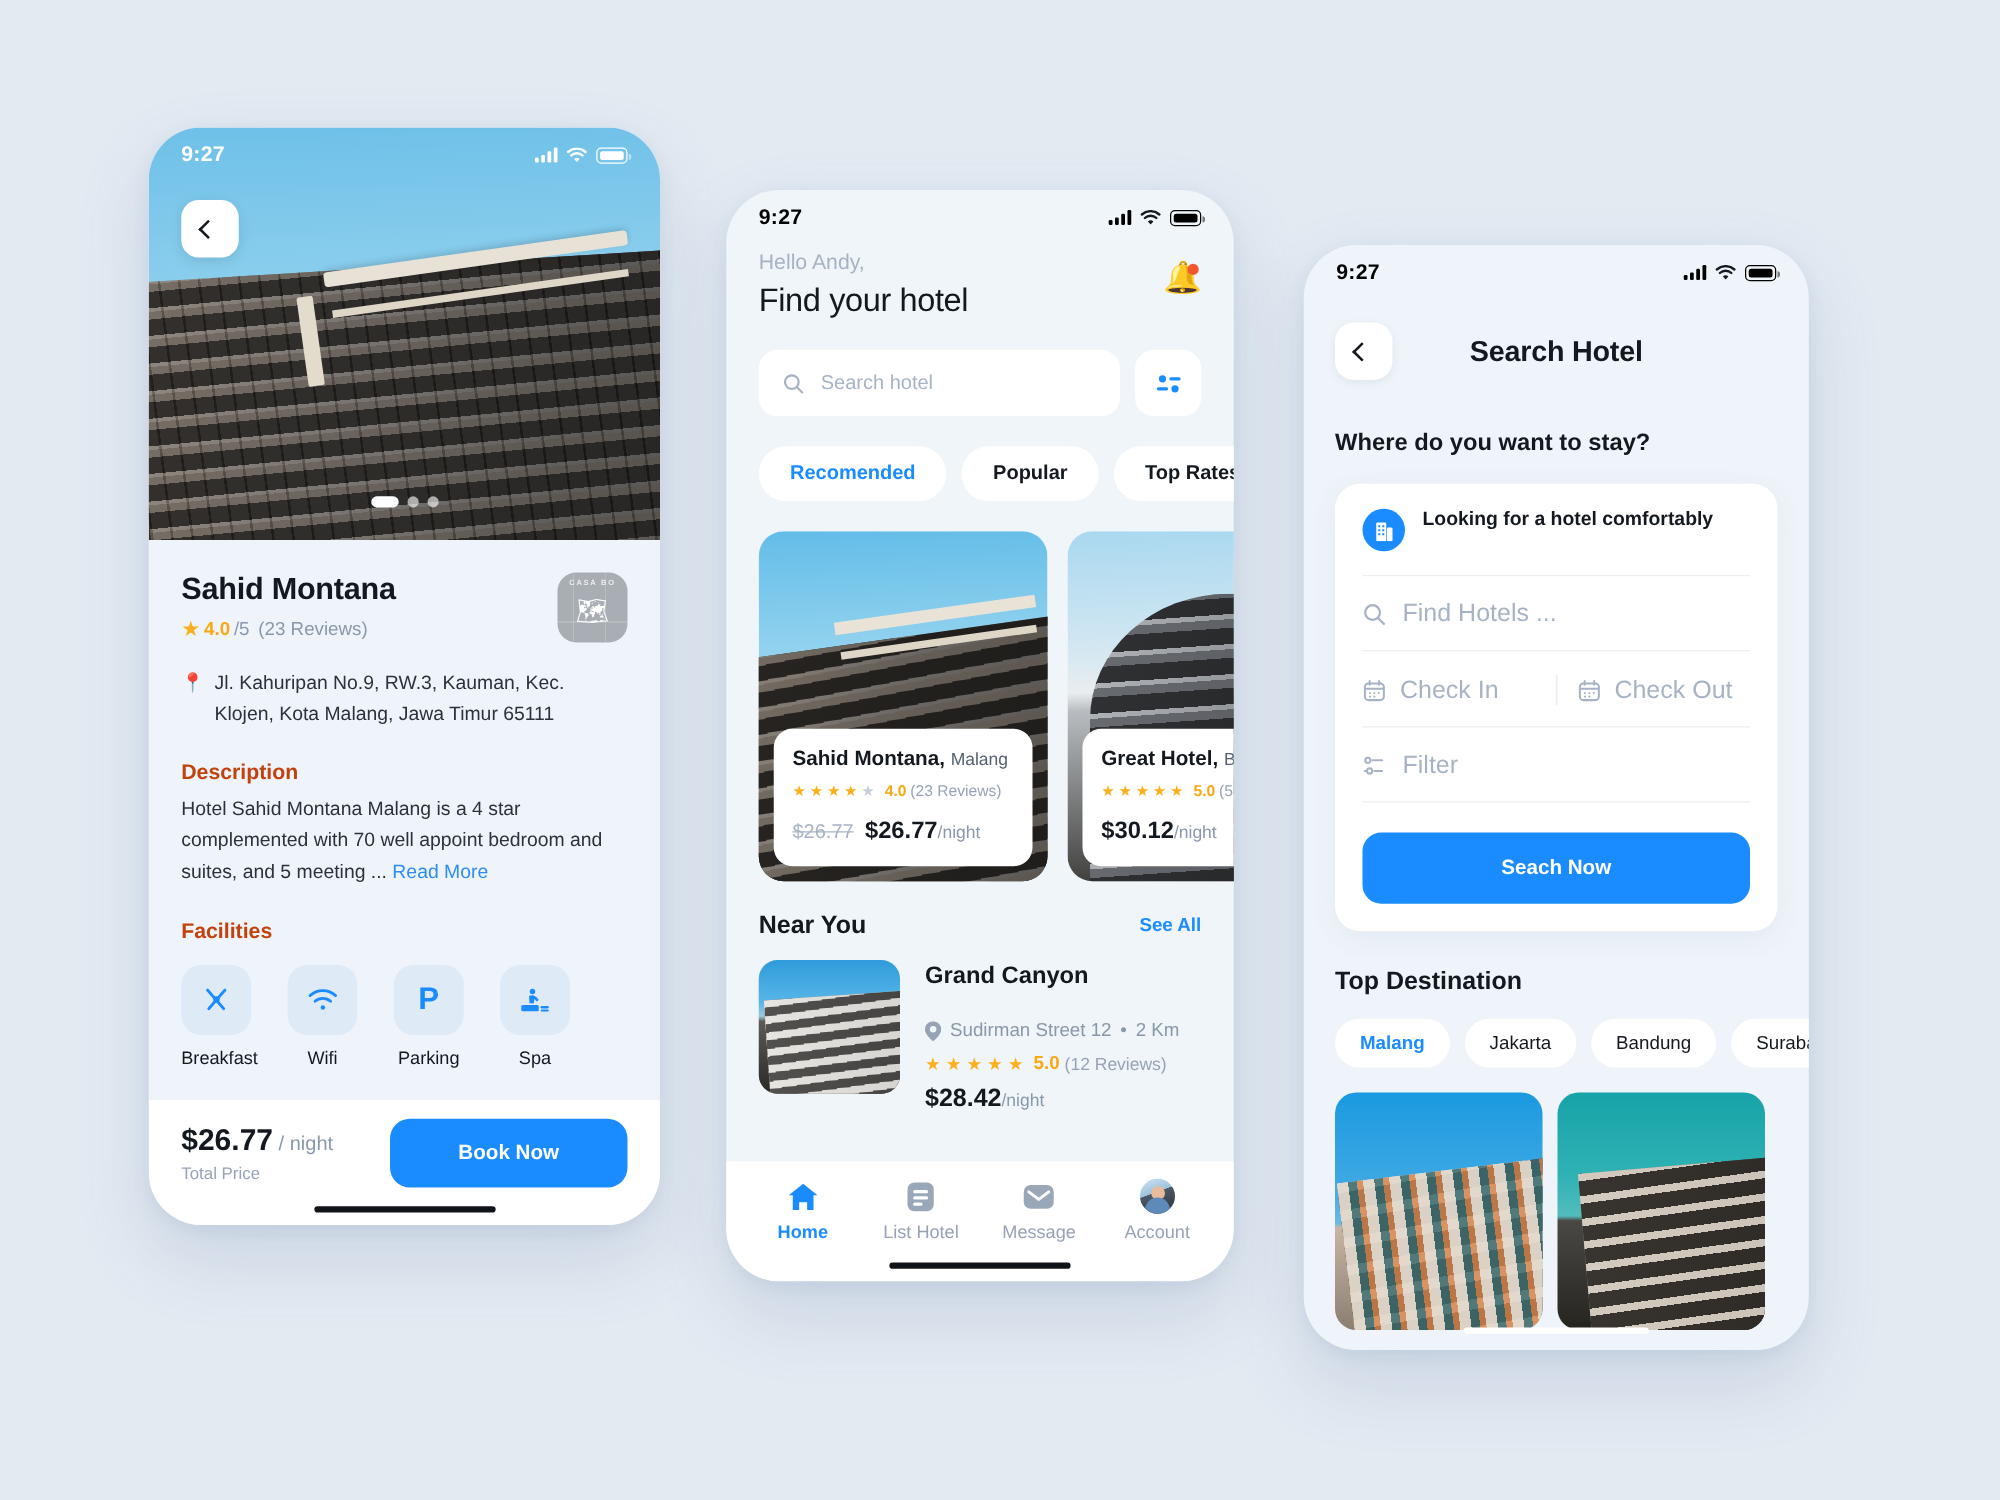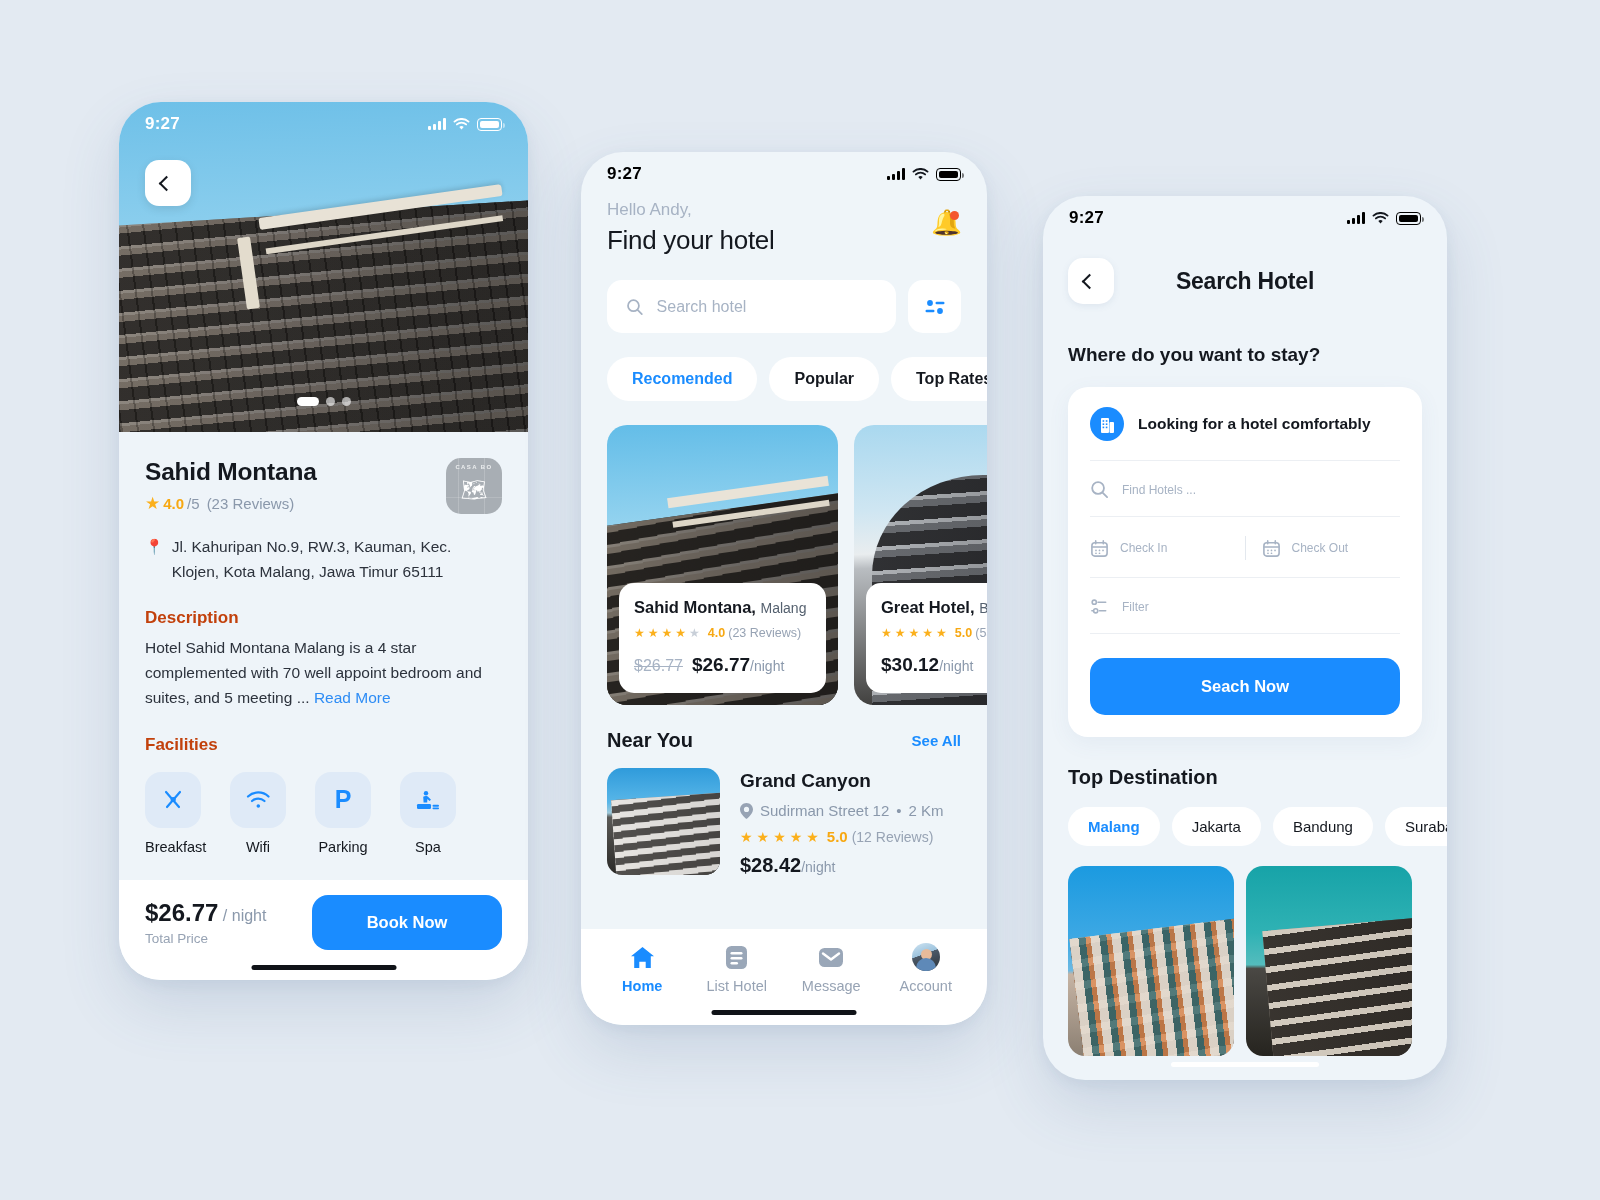--- a/index.html
+++ b/index.html
@@ -205,21 +205,21 @@
   .near-img { width:113px; height:107px; border-radius:15px; flex:none; overflow:hidden;
               position:relative;
               background: linear-gradient(180deg,#2f9bdb 0%,#58b6e8 32%,#9ec9da 42%,#5b5a57 46%,#2a2927 100%);}
   .near-img .bld4{
     position:absolute; left:6%; top:26%; width:108%; height:84%; transform:rotate(-4deg);
     background: repeating-linear-gradient(176deg, rgba(235,233,230,.88) 0 6px, rgba(70,68,66,.9) 6px 13px),
                 linear-gradient(95deg,#cdc9c4 0%,#7d7a76 45%,#2f2d2b 100%);
   }
   .near-info { padding-top:2px; }
   .n-name { font-size:19px; font-weight:bold; color:#14181f; }
-  .n-addr { display:flex; align-items:center; gap:7px; margin-top:10px;
+  .n-addr { display:flex; align-items:center; gap:7px; margin-top:24px;
             font-size:15px; color:#8a98ab; white-space:nowrap; }
   .n-stars { display:flex; align-items:center; gap:4px; margin-top:9px; font-size:14px;}
   .n-rv { font-size:15px; color:#f7a812; font-weight:bold; margin-left:4px; }
   .n-rvc{ font-size:14px; color:#97a3b4; }
   .n-pr { margin-top:9px; font-size:20px; font-weight:bold; color:#14181f; }
   .n-pru{ font-size:14px; color:#8a98ab; font-weight:normal; }
 
   .tabbar { position:absolute; left:0; right:0; bottom:0; height:96px; background:#fff;
             display:flex; padding:13px 14px 0; }
   .tab { flex:1; text-align:center; cursor:pointer; }
@@ -240,27 +240,27 @@
   .p3-pad { padding: 4px 25px 0; }
   .p3-nav { display:flex; align-items:center; gap:0; margin-top:14px; position:relative; }
   .p3-back { width:46px; height:46px; background:#fff; border-radius:15px;
              display:flex; align-items:center; justify-content:center; cursor:pointer;
              box-shadow:0 2px 7px rgba(80,110,150,.10); flex:none; }
   .p3-title{ position:absolute; left:0; right:0; text-align:center; font-size:23px;
              font-weight:bold; color:#14181f; letter-spacing:-.2px; }
   .p3-q { font-size:19px; font-weight:bold; color:#14181f; margin-top:40px; }
   .s-card { background:#fff; border-radius:20px; margin-top:21px; padding:0 22px 22px;
             box-shadow:0 6px 22px rgba(80,110,150,.07); }
-  .s-top { display:flex; align-items:center; gap:14px; padding:20px 0 19px;
+  .s-top { display:flex; align-items:flex-start; gap:14px; padding:20px 0 19px;
            border-bottom:1px solid #eceff3; }
   .s-badge{ width:34px; height:34px; border-radius:50%; background:#1a8cff;
             display:flex; align-items:center; justify-content:center; flex:none; }
   .s-top-t{ font-size:15.5px; font-weight:bold; color:#14181f; }
   .s-field{ display:flex; align-items:center; gap:13px; padding:19px 0 17px;
-            border-bottom:1px solid #eceff3; color:#a7b3c4; font-size:12px; cursor:pointer;}
+            border-bottom:1px solid #eceff3; color:#a7b3c4; font-size:20px; cursor:pointer;}
   .s-field.dual { gap:0; }
   .s-half{ flex:1; display:flex; align-items:center; gap:11px; cursor:pointer;}
   .s-div{ width:1px; height:24px; background:#e3e8ee; margin:0 16px; flex:none;}
   .s-go{ width:100%; background:#1a8cff; color:#fff; border:none; border-radius:15px;
          padding:19px 0; font-family:inherit; font-size:16.5px; font-weight:bold;
          margin-top:24px; cursor:pointer; }
   .td-t{ font-size:20px; font-weight:bold; color:#14181f; margin-top:29px; }
   .td-chips{ display:flex; gap:12px; margin-top:18px; }
   .td-chip{ background:#fff; border-radius:20px; padding:11px 20px; font-size:15px;
             color:#14181f; white-space:nowrap; cursor:pointer; }

